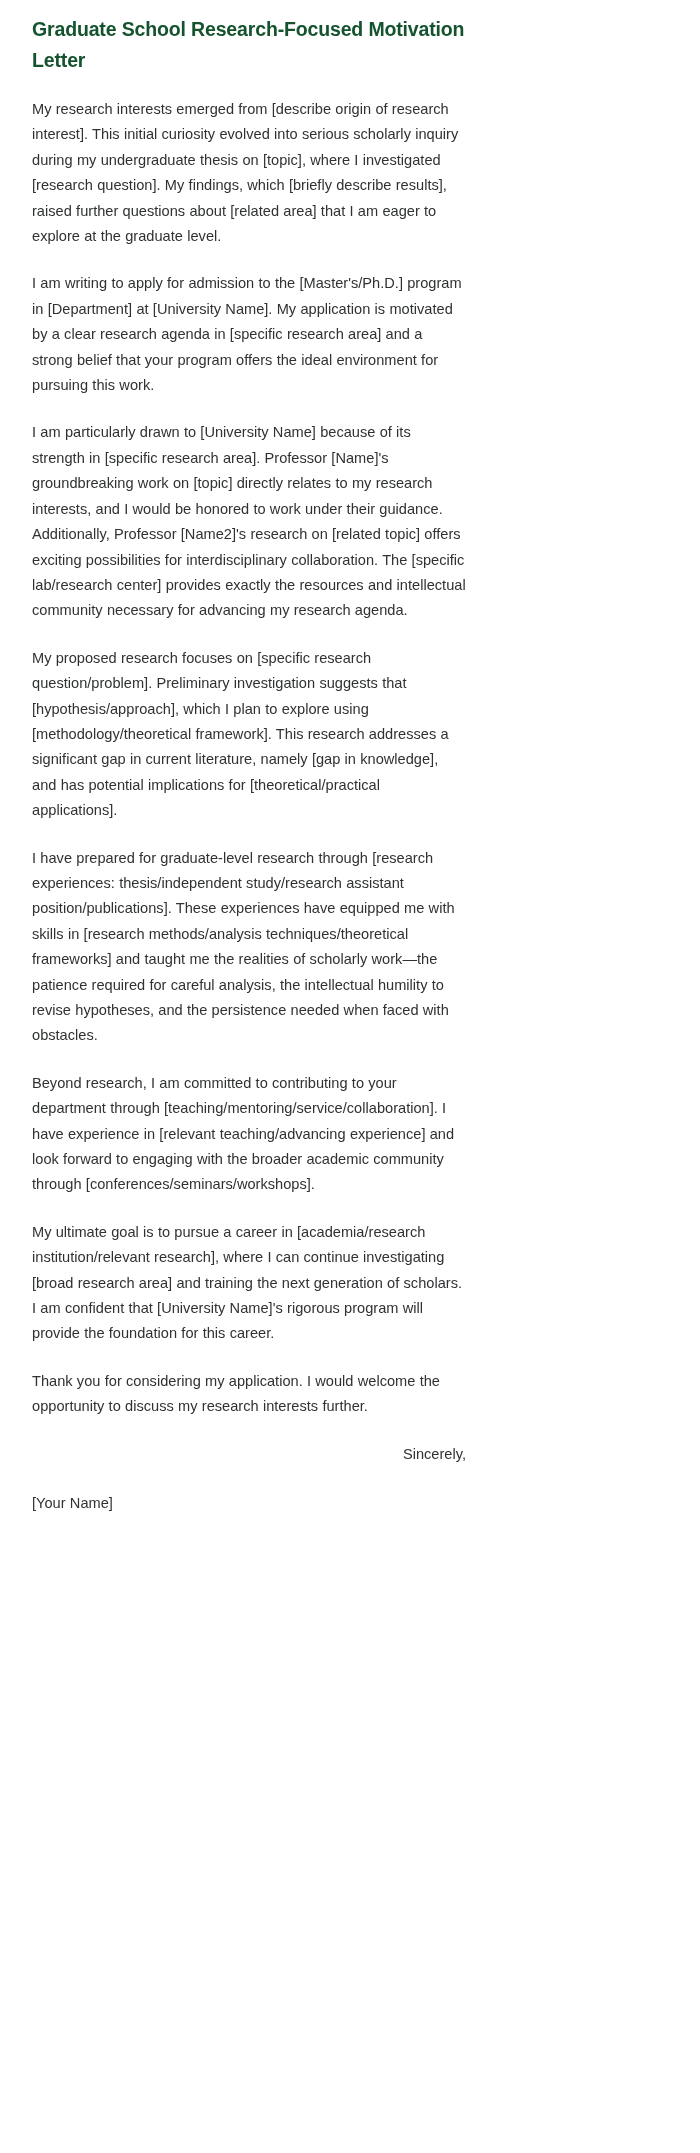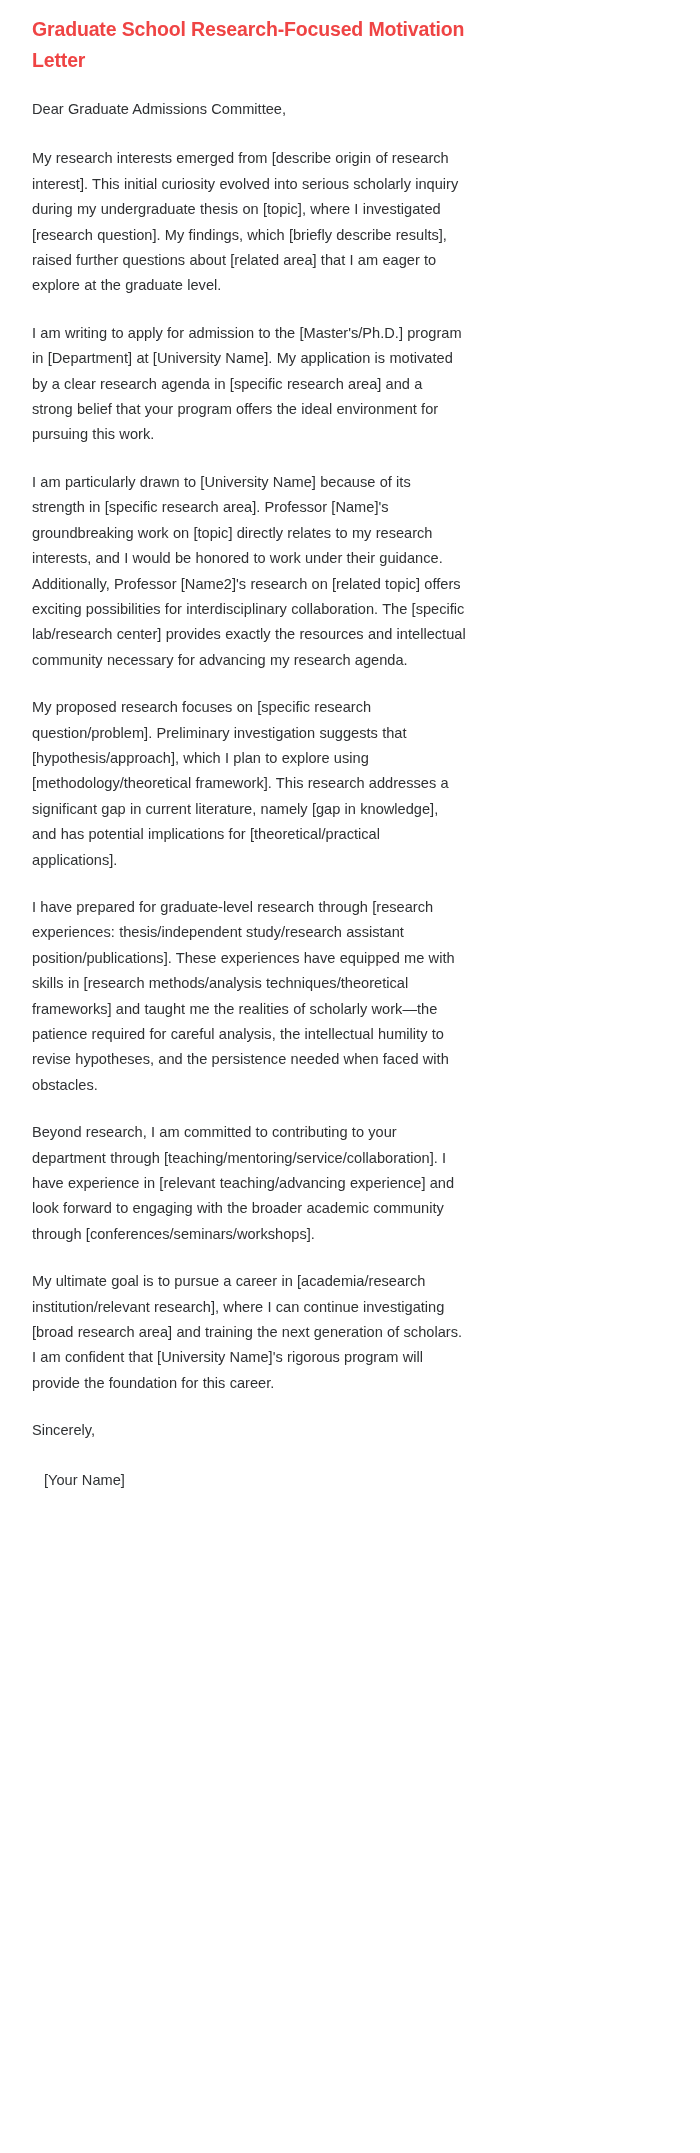--- a/index.html
+++ b/index.html
@@ -25,21 +25,21 @@
   .letter {
     position: absolute;
     left: 32px;
     top: 14px;
     width: 434px;
   }
   .doc-title {
     font-size: 19.5px;
     line-height: 31px;
     font-weight: bold;
-    color: #ef4444;
+    color: #14532d;
     letter-spacing: -0.15px;
     margin: 0 0 21px 0;
     padding: 0;
   }
   .para {
     font-size: 14.6px;
     line-height: 25.4px;
     color: #2f3133;
     margin: 0 0 22px 0;
     padding: 0;
@@ -47,49 +47,49 @@
     word-spacing: 0.2px;
   }
   .para:last-child {
     margin-bottom: 0;
   }
   .salutation {
     margin-bottom: 24px;
   }
   .closing {
     margin-bottom: 24px;
+    text-align: right;
   }
   .signature {
     margin-bottom: 0;
-    margin-left: 12px;
   }
 </style>
 </head>
 <body>
 
 <div class="page">
   <article class="letter">
 
     <h1 class="doc-title">Graduate School Research-Focused Motivation Letter</h1>
 
-    <p class="para salutation">Dear Graduate Admissions Committee,</p>
 
     <p class="para">My research interests emerged from [describe origin of research interest]. This initial curiosity evolved into serious scholarly inquiry during my undergraduate thesis on [topic], where I investigated [research question]. My findings, which [briefly describe results], raised further questions about [related area] that I am eager to explore at the graduate level.</p>
 
     <p class="para">I am writing to apply for admission to the [Master's/Ph.D.] program in [Department] at [University Name]. My application is motivated by a clear research agenda in [specific research area] and a strong belief that your program offers the ideal environment for pursuing this work.</p>
 
     <p class="para">I am particularly drawn to [University Name] because of its strength in [specific research area]. Professor [Name]'s groundbreaking work on [topic] directly relates to my research interests, and I would be honored to work under their guidance. Additionally, Professor [Name2]'s research on [related topic] offers exciting possibilities for interdisciplinary collaboration. The [specific lab/research center] provides exactly the resources and intellectual community necessary for advancing my research agenda.</p>
 
     <p class="para">My proposed research focuses on [specific research question/problem]. Preliminary investigation suggests that [hypothesis/approach], which I plan to explore using [methodology/theoretical framework]. This research addresses a significant gap in current literature, namely [gap in knowledge], and has potential implications for [theoretical/practical applications].</p>
 
     <p class="para">I have prepared for graduate-level research through [research experiences: thesis/independent study/research assistant position/publications]. These experiences have equipped me with skills in [research methods/analysis techniques/theoretical frameworks] and taught me the realities of scholarly work—the patience required for careful analysis, the intellectual humility to revise hypotheses, and the persistence needed when faced with obstacles.</p>
 
     <p class="para">Beyond research, I am committed to contributing to your department through [teaching/mentoring/service/collaboration]. I have experience in [relevant teaching/advancing experience] and look forward to engaging with the broader academic community through [conferences/seminars/workshops].</p>
 
     <p class="para">My ultimate goal is to pursue a career in [academia/research institution/relevant research], where I can continue investigating [broad research area] and training the next generation of scholars. I am confident that [University Name]'s rigorous program will provide the foundation for this career.</p>
 
+    <p class="para">Thank you for considering my application. I would welcome the opportunity to discuss my research interests further.</p>
 
     <p class="para closing">Sincerely,</p>
 
     <p class="para signature">[Your Name]</p>
 
   </article>
 </div>
 
 </body></html>

